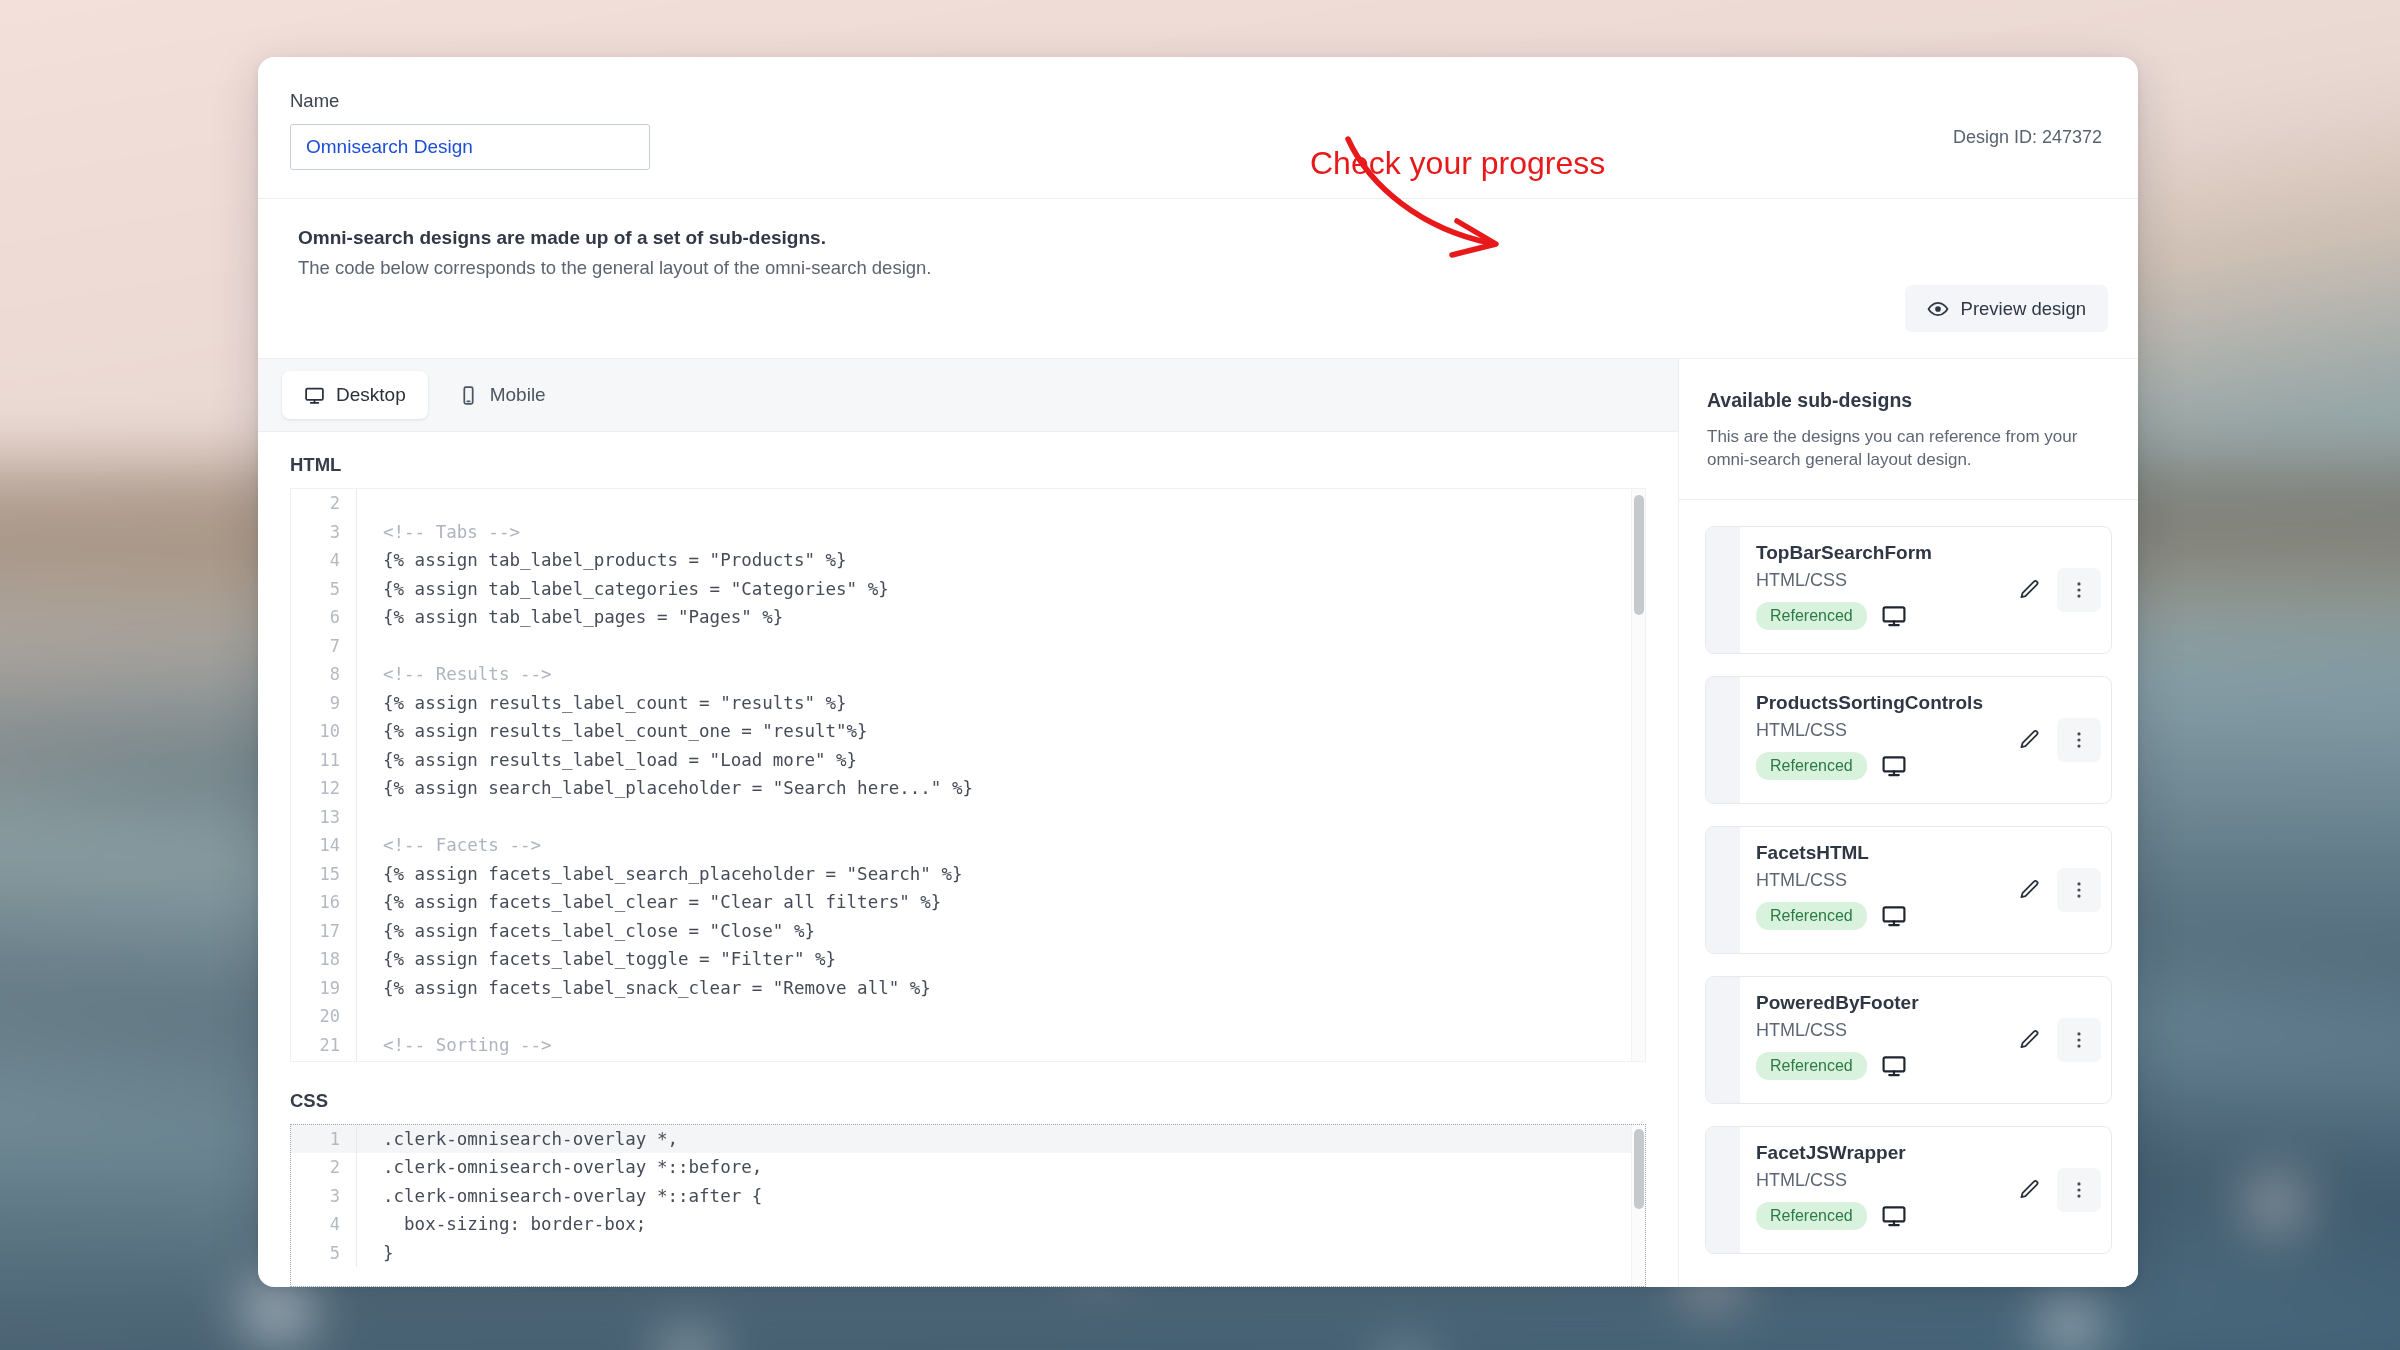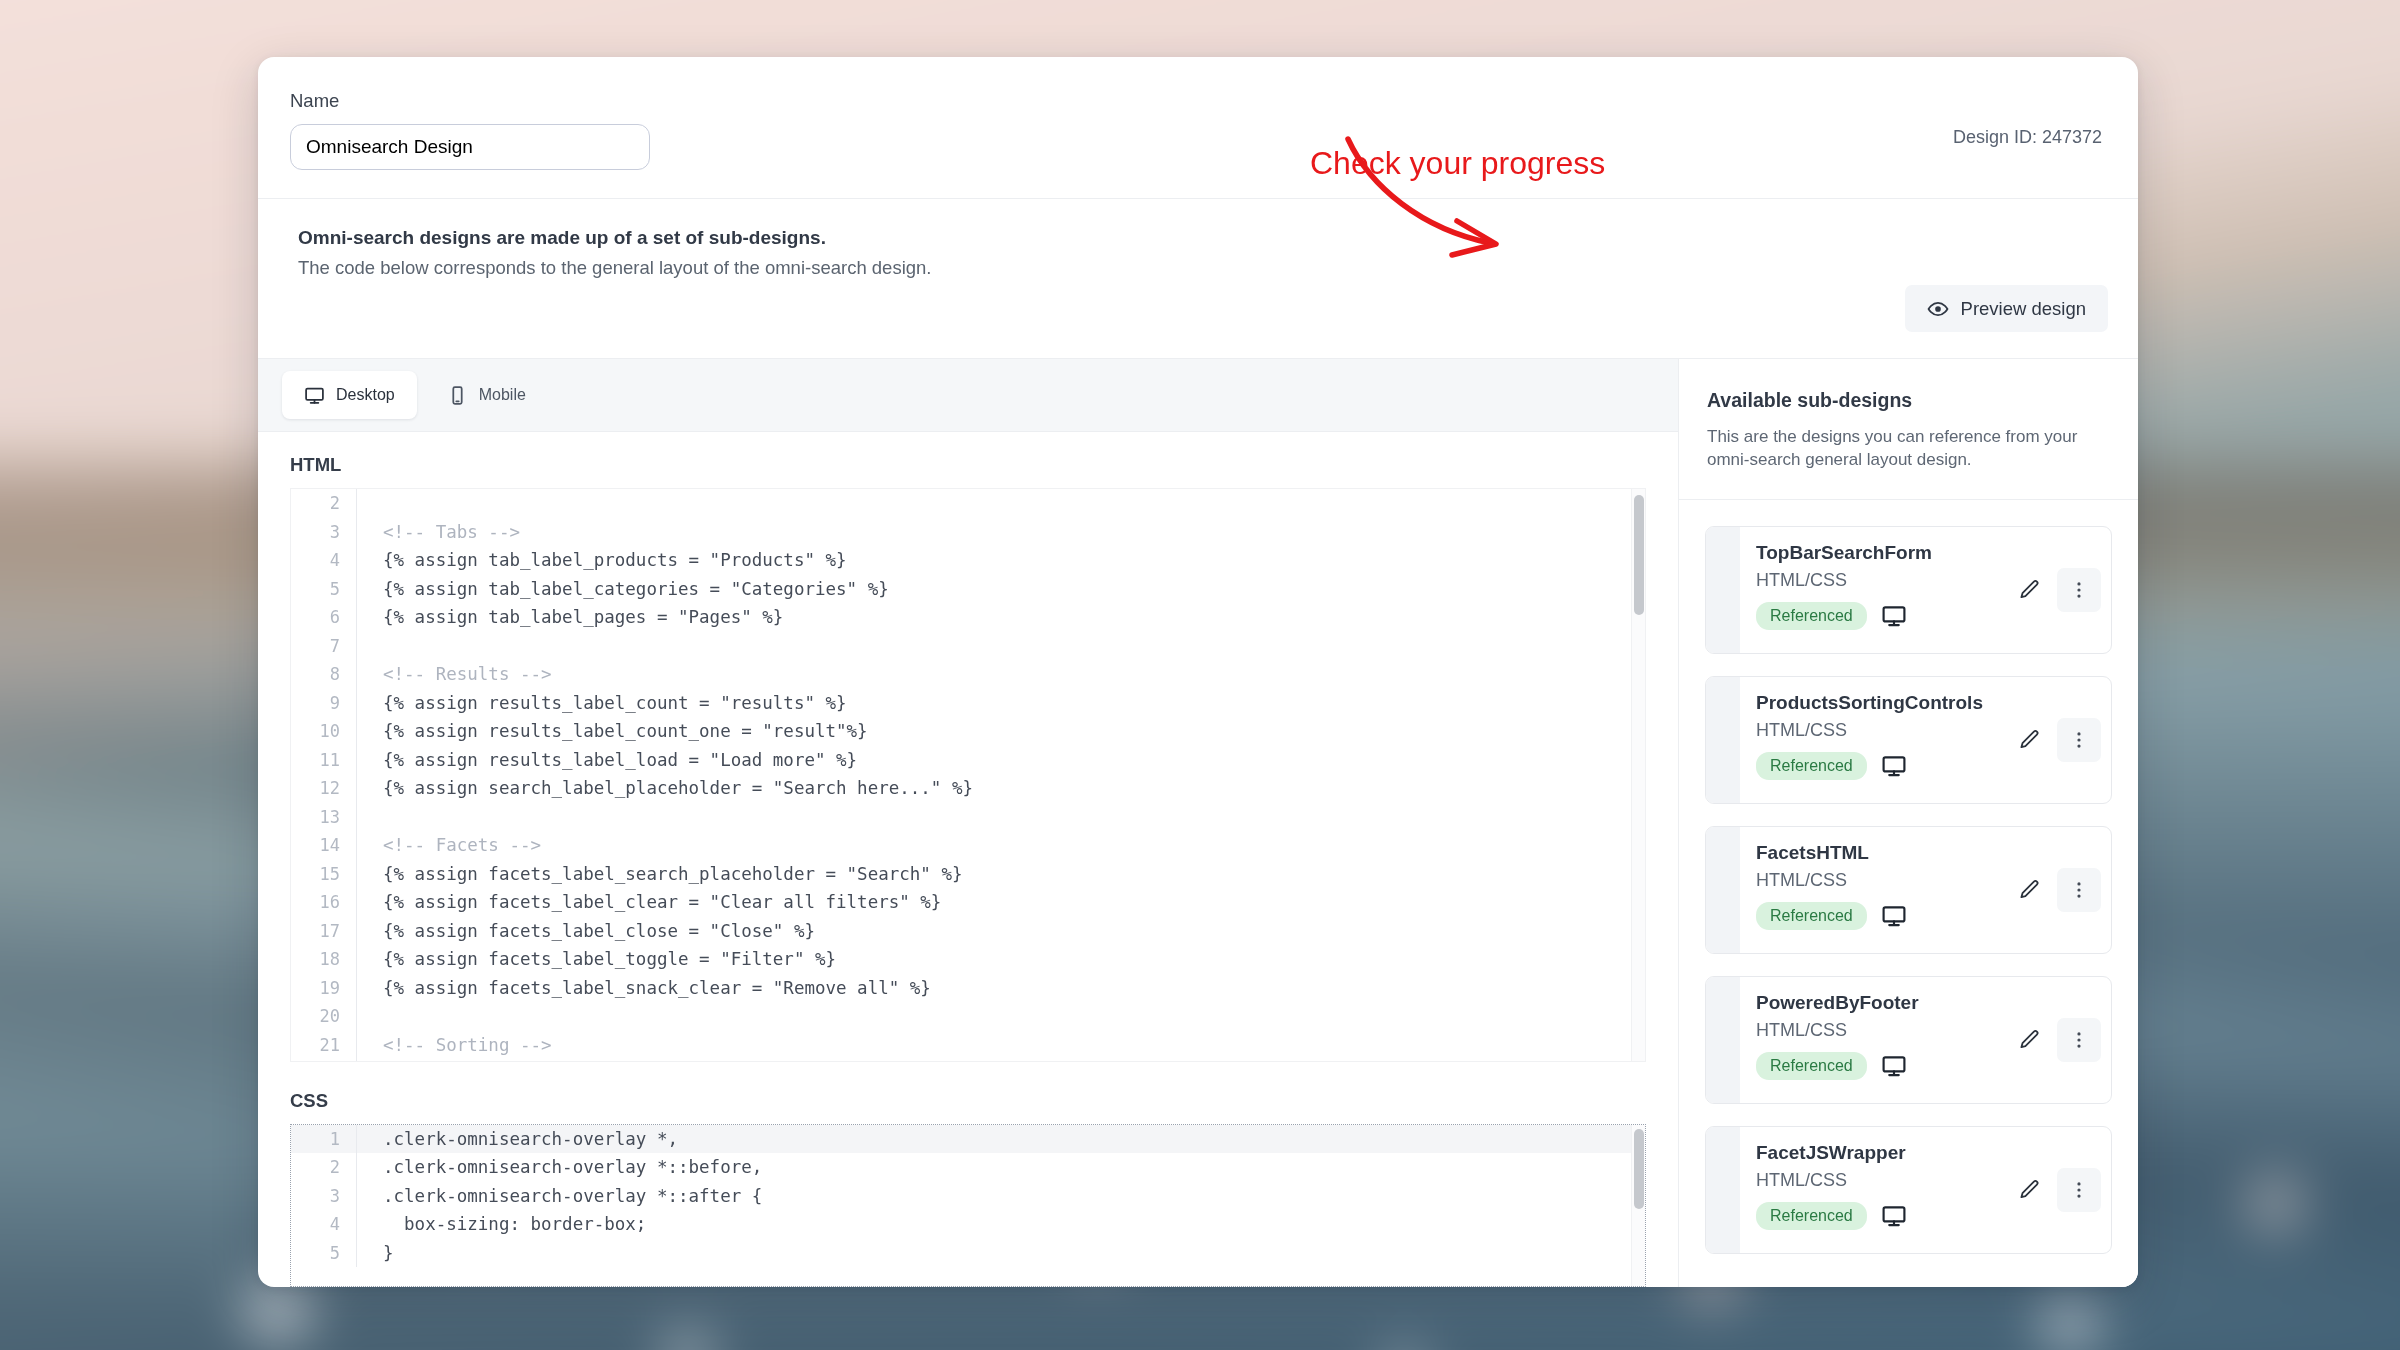--- a/index.html
+++ b/index.html
@@ -88,24 +88,24 @@
   }
   .field-label {
     font-size: 18.5px;
     color: #3c4450;
     margin-bottom: 12px;
   }
   .name-input {
     width: 360px;
     height: 46px;
     border: 1px solid #c8cddb;
-    border-radius: 12px;
+    border-radius: 3px;
     padding: 0 15px;
     font-size: 19px;
-    color: #000000;
+    color: #1d4ed8;
     font-family: "Liberation Sans", sans-serif;
     background: #fff;
     outline: none;
   }
 
   
   .sec-intro {
     position: relative;
     padding: 28px 32px 30px 40px;
     border-bottom: 1px solid #eceef1;
@@ -194,21 +194,21 @@
     gap: 8px;
     align-items: center;
   }
   .tab {
     display: inline-flex;
     align-items: center;
     gap: 11px;
     height: 48px;
     padding: 0 22px;
     border-radius: 8px;
-    font-size: 16px;
+    font-size: 19px;
     color: #4d5663;
     cursor: pointer;
     background: transparent;
     border: none;
     font-family: "Liberation Sans", sans-serif;
   }
   .tab.active {
     background: #ffffff;
     color: #2a313c;
     box-shadow: 0 1px 3px rgba(22,30,45,.10);

